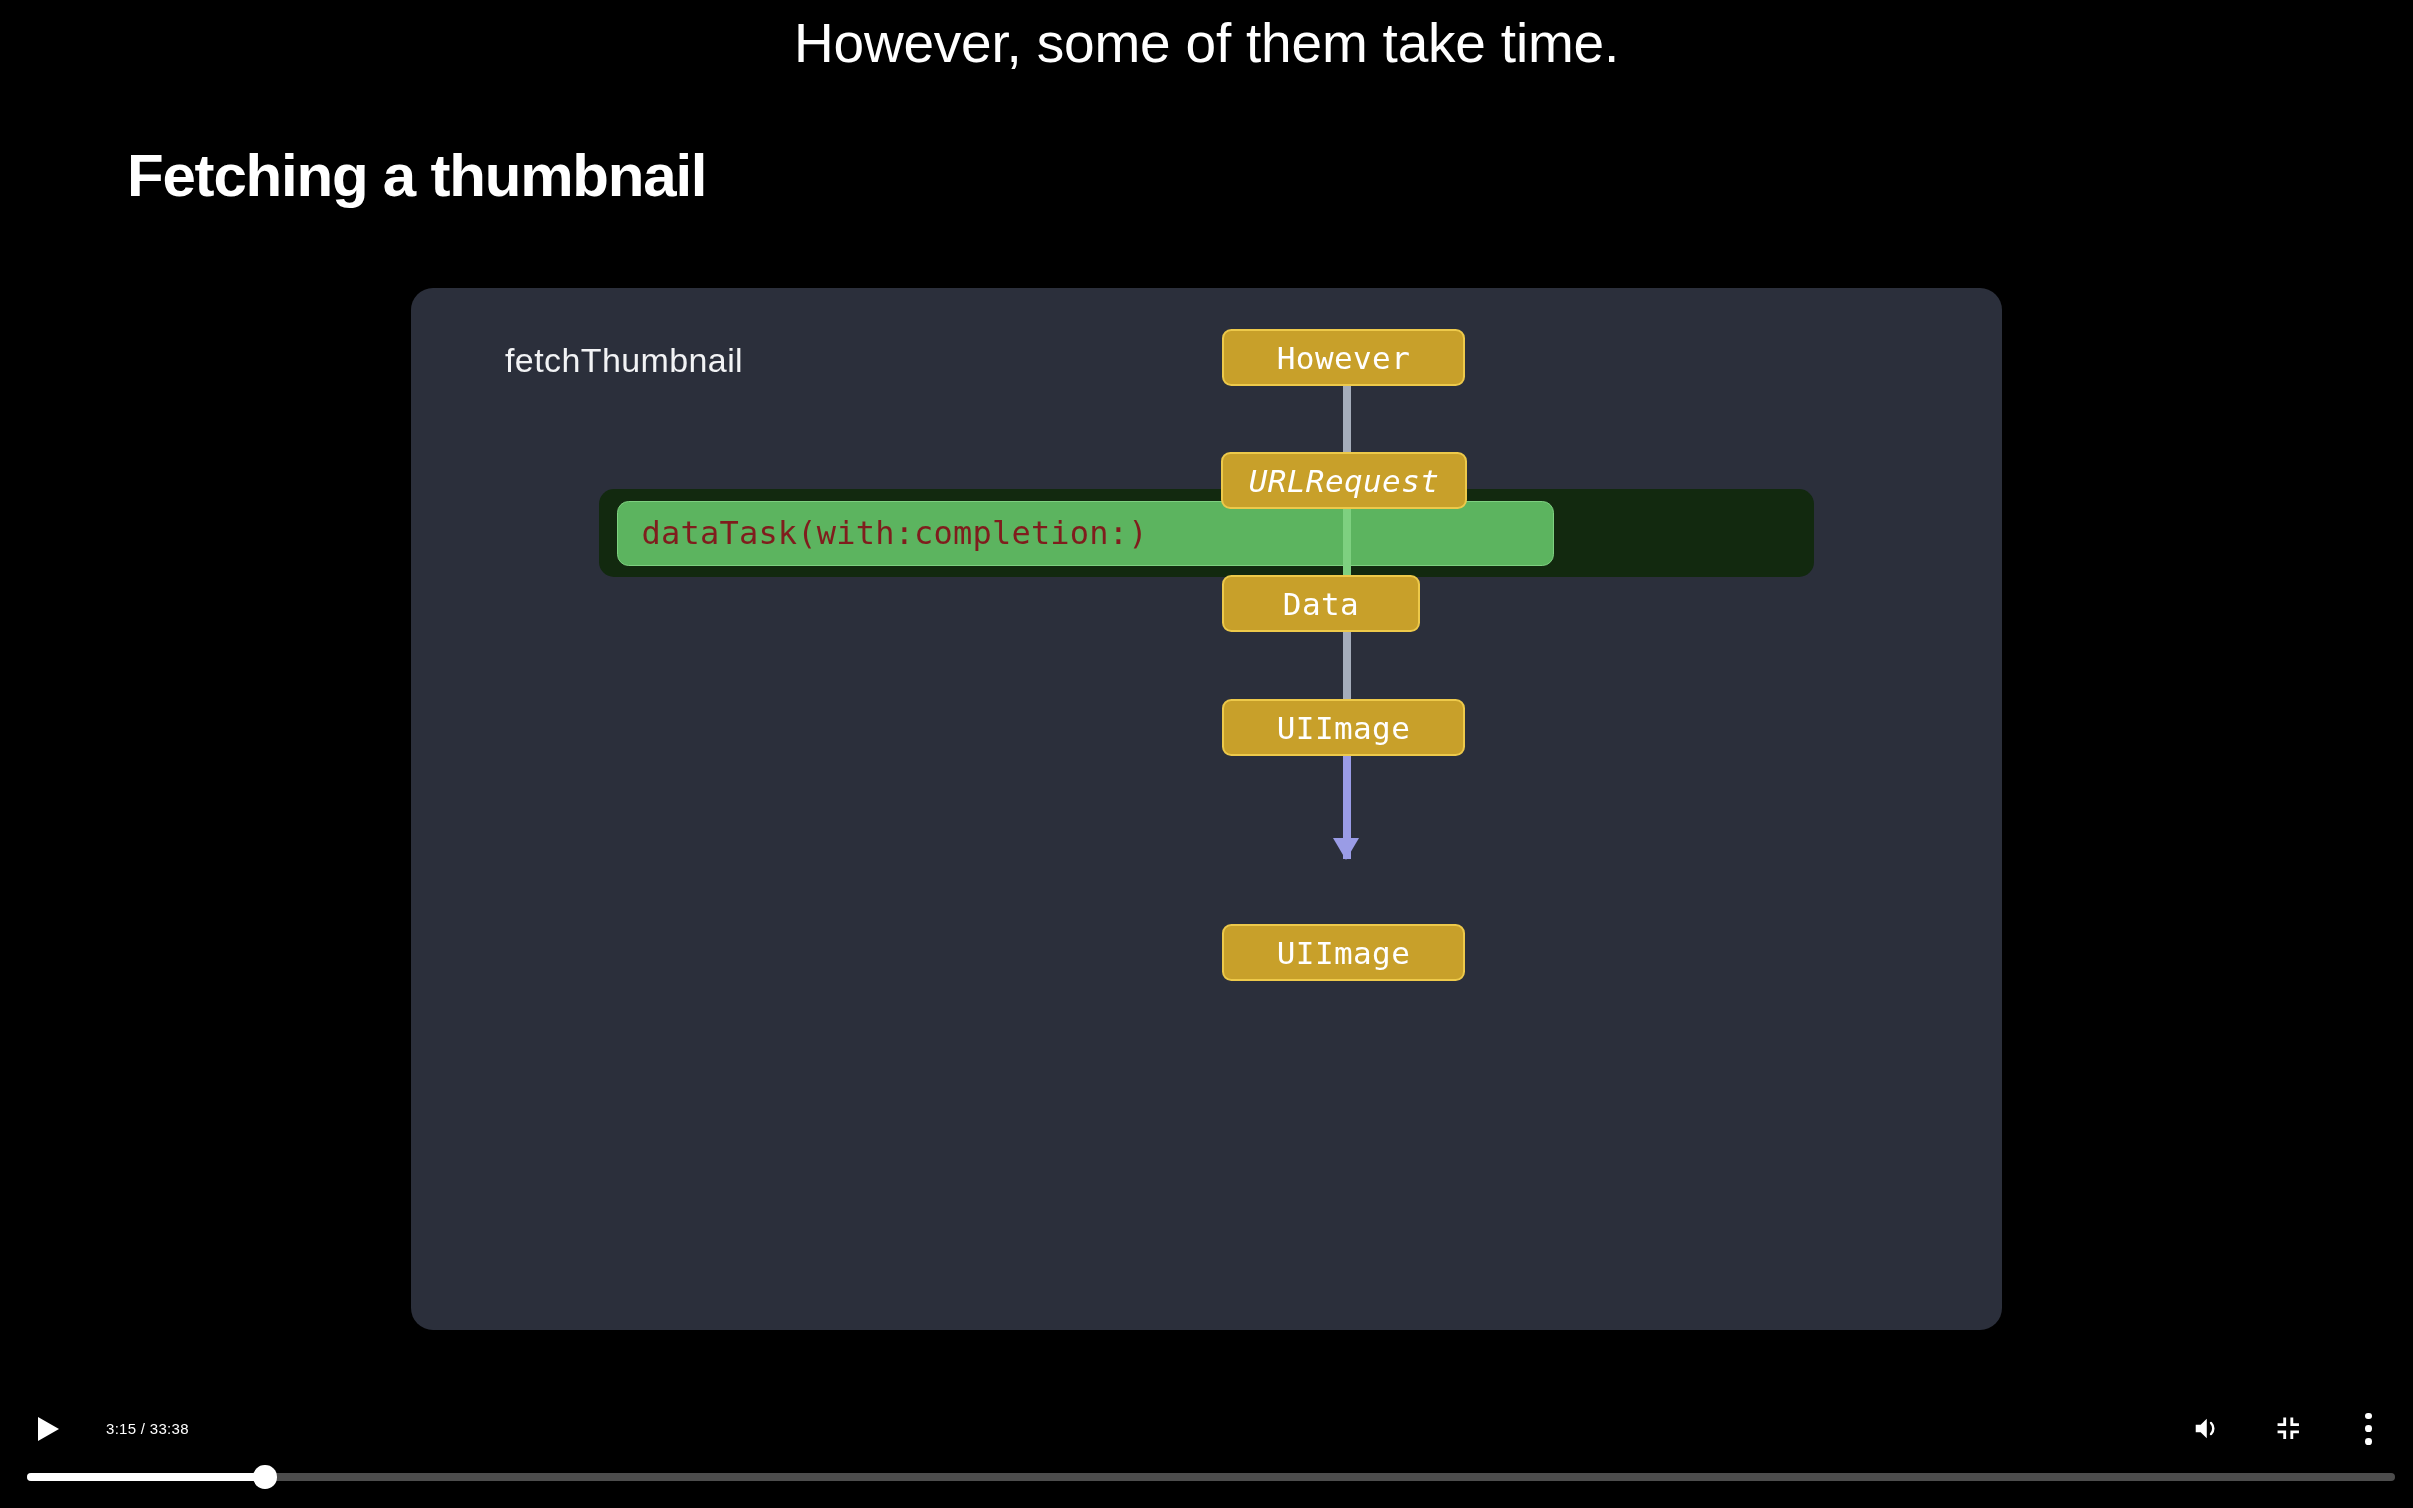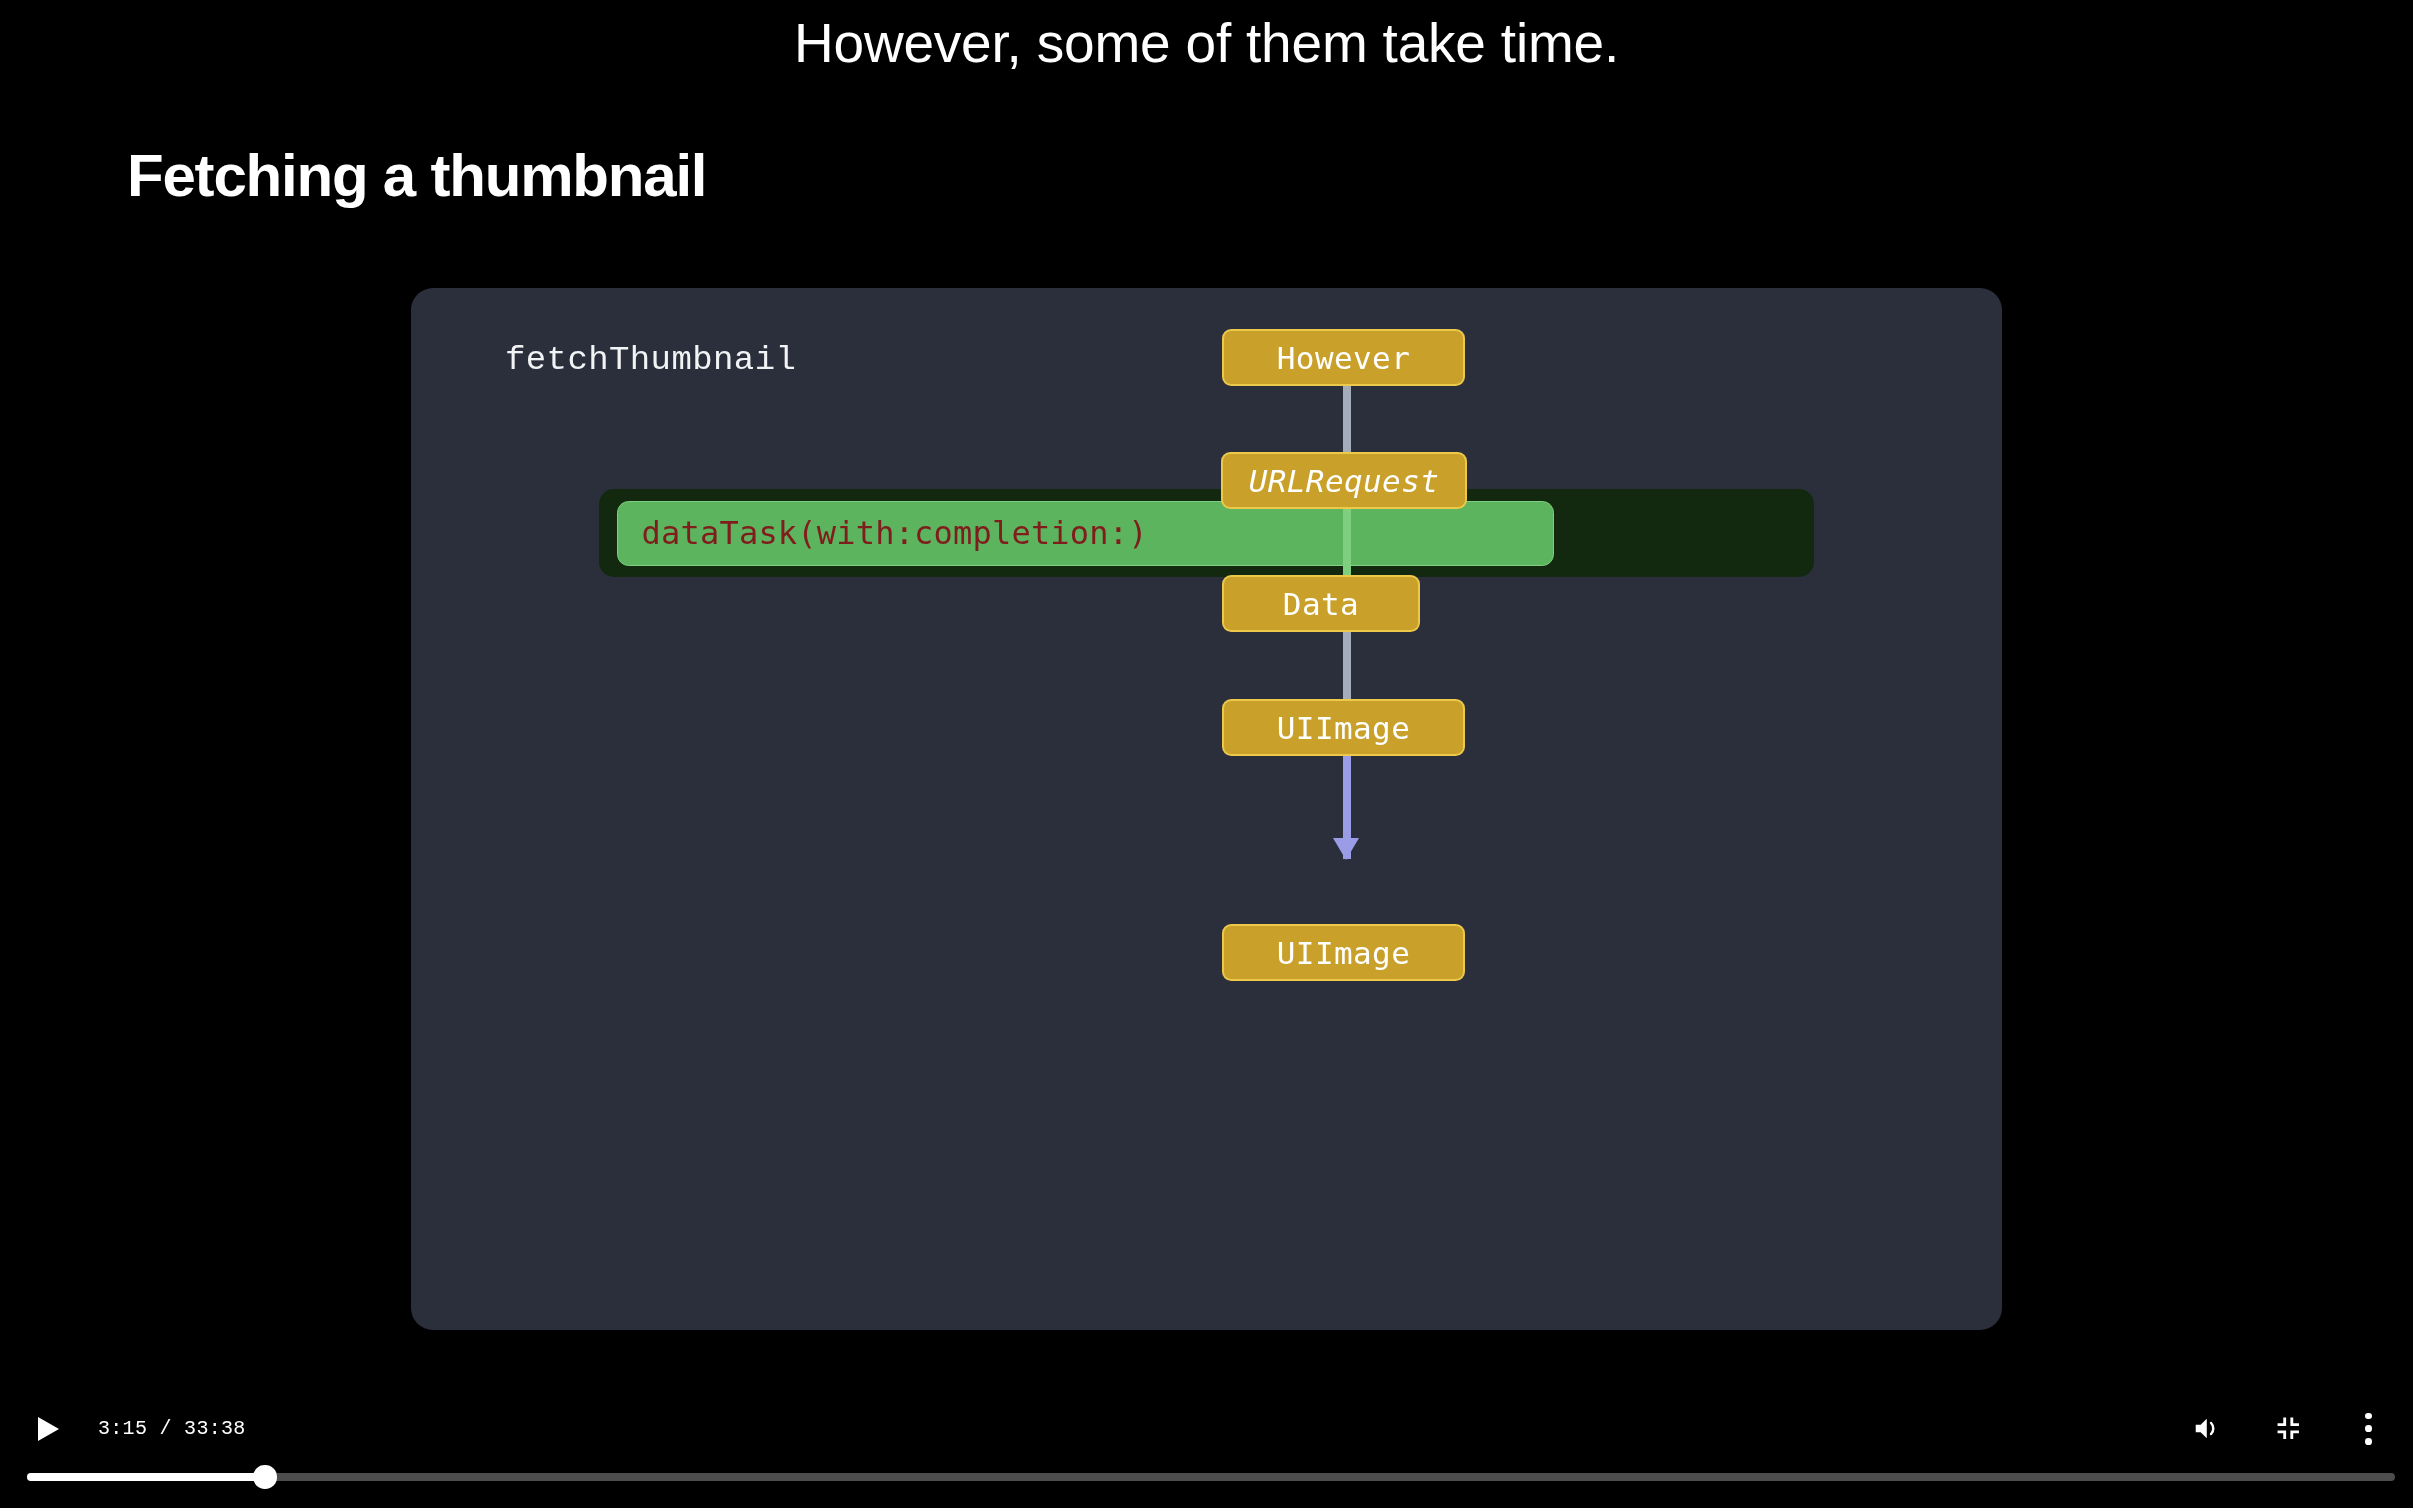--- a/index.html
+++ b/index.html
@@ -51,21 +51,21 @@
     height: 1042px;
     background: #2b2f3b;
     border-radius: 22px;
   }
 
   .panel-title {
     position: absolute;
     left: 94px;
     top: 53px;
     color: #f2f3f5;
-    font-family: Liberation Mono, monospace;
+    font-family: Liberation Sans, sans-serif;
     font-size: 34px;
     letter-spacing: 0.4px;
   }
 
   
   .row {
     position: absolute;
     left: 188px;
     width: 1215px;
     height: 88px;
@@ -177,26 +177,25 @@
   }
   .play-tri {
     width: 0;
     height: 0;
     border-left: 21px solid #ffffff;
     border-top: 12.6px solid transparent;
     border-bottom: 12.6px solid transparent;
   }
 
   .time-display {
-    margin-left: 24px;
-    color: #ffffff;
-    font-size: 20px;
+    margin-left: 32px;
+    color: #ffffff;
+    font-size: 15px;
     letter-spacing: 0.3px;
     white-space: nowrap;
-    font-family: Liberation Mono, monospace;
   }
 
   .ctrl-right {
     position: absolute;
     right: 18.4px;
     top: 11.7px;
     display: flex;
     align-items: center;
     gap: 28.5px;
     height: 52px;

